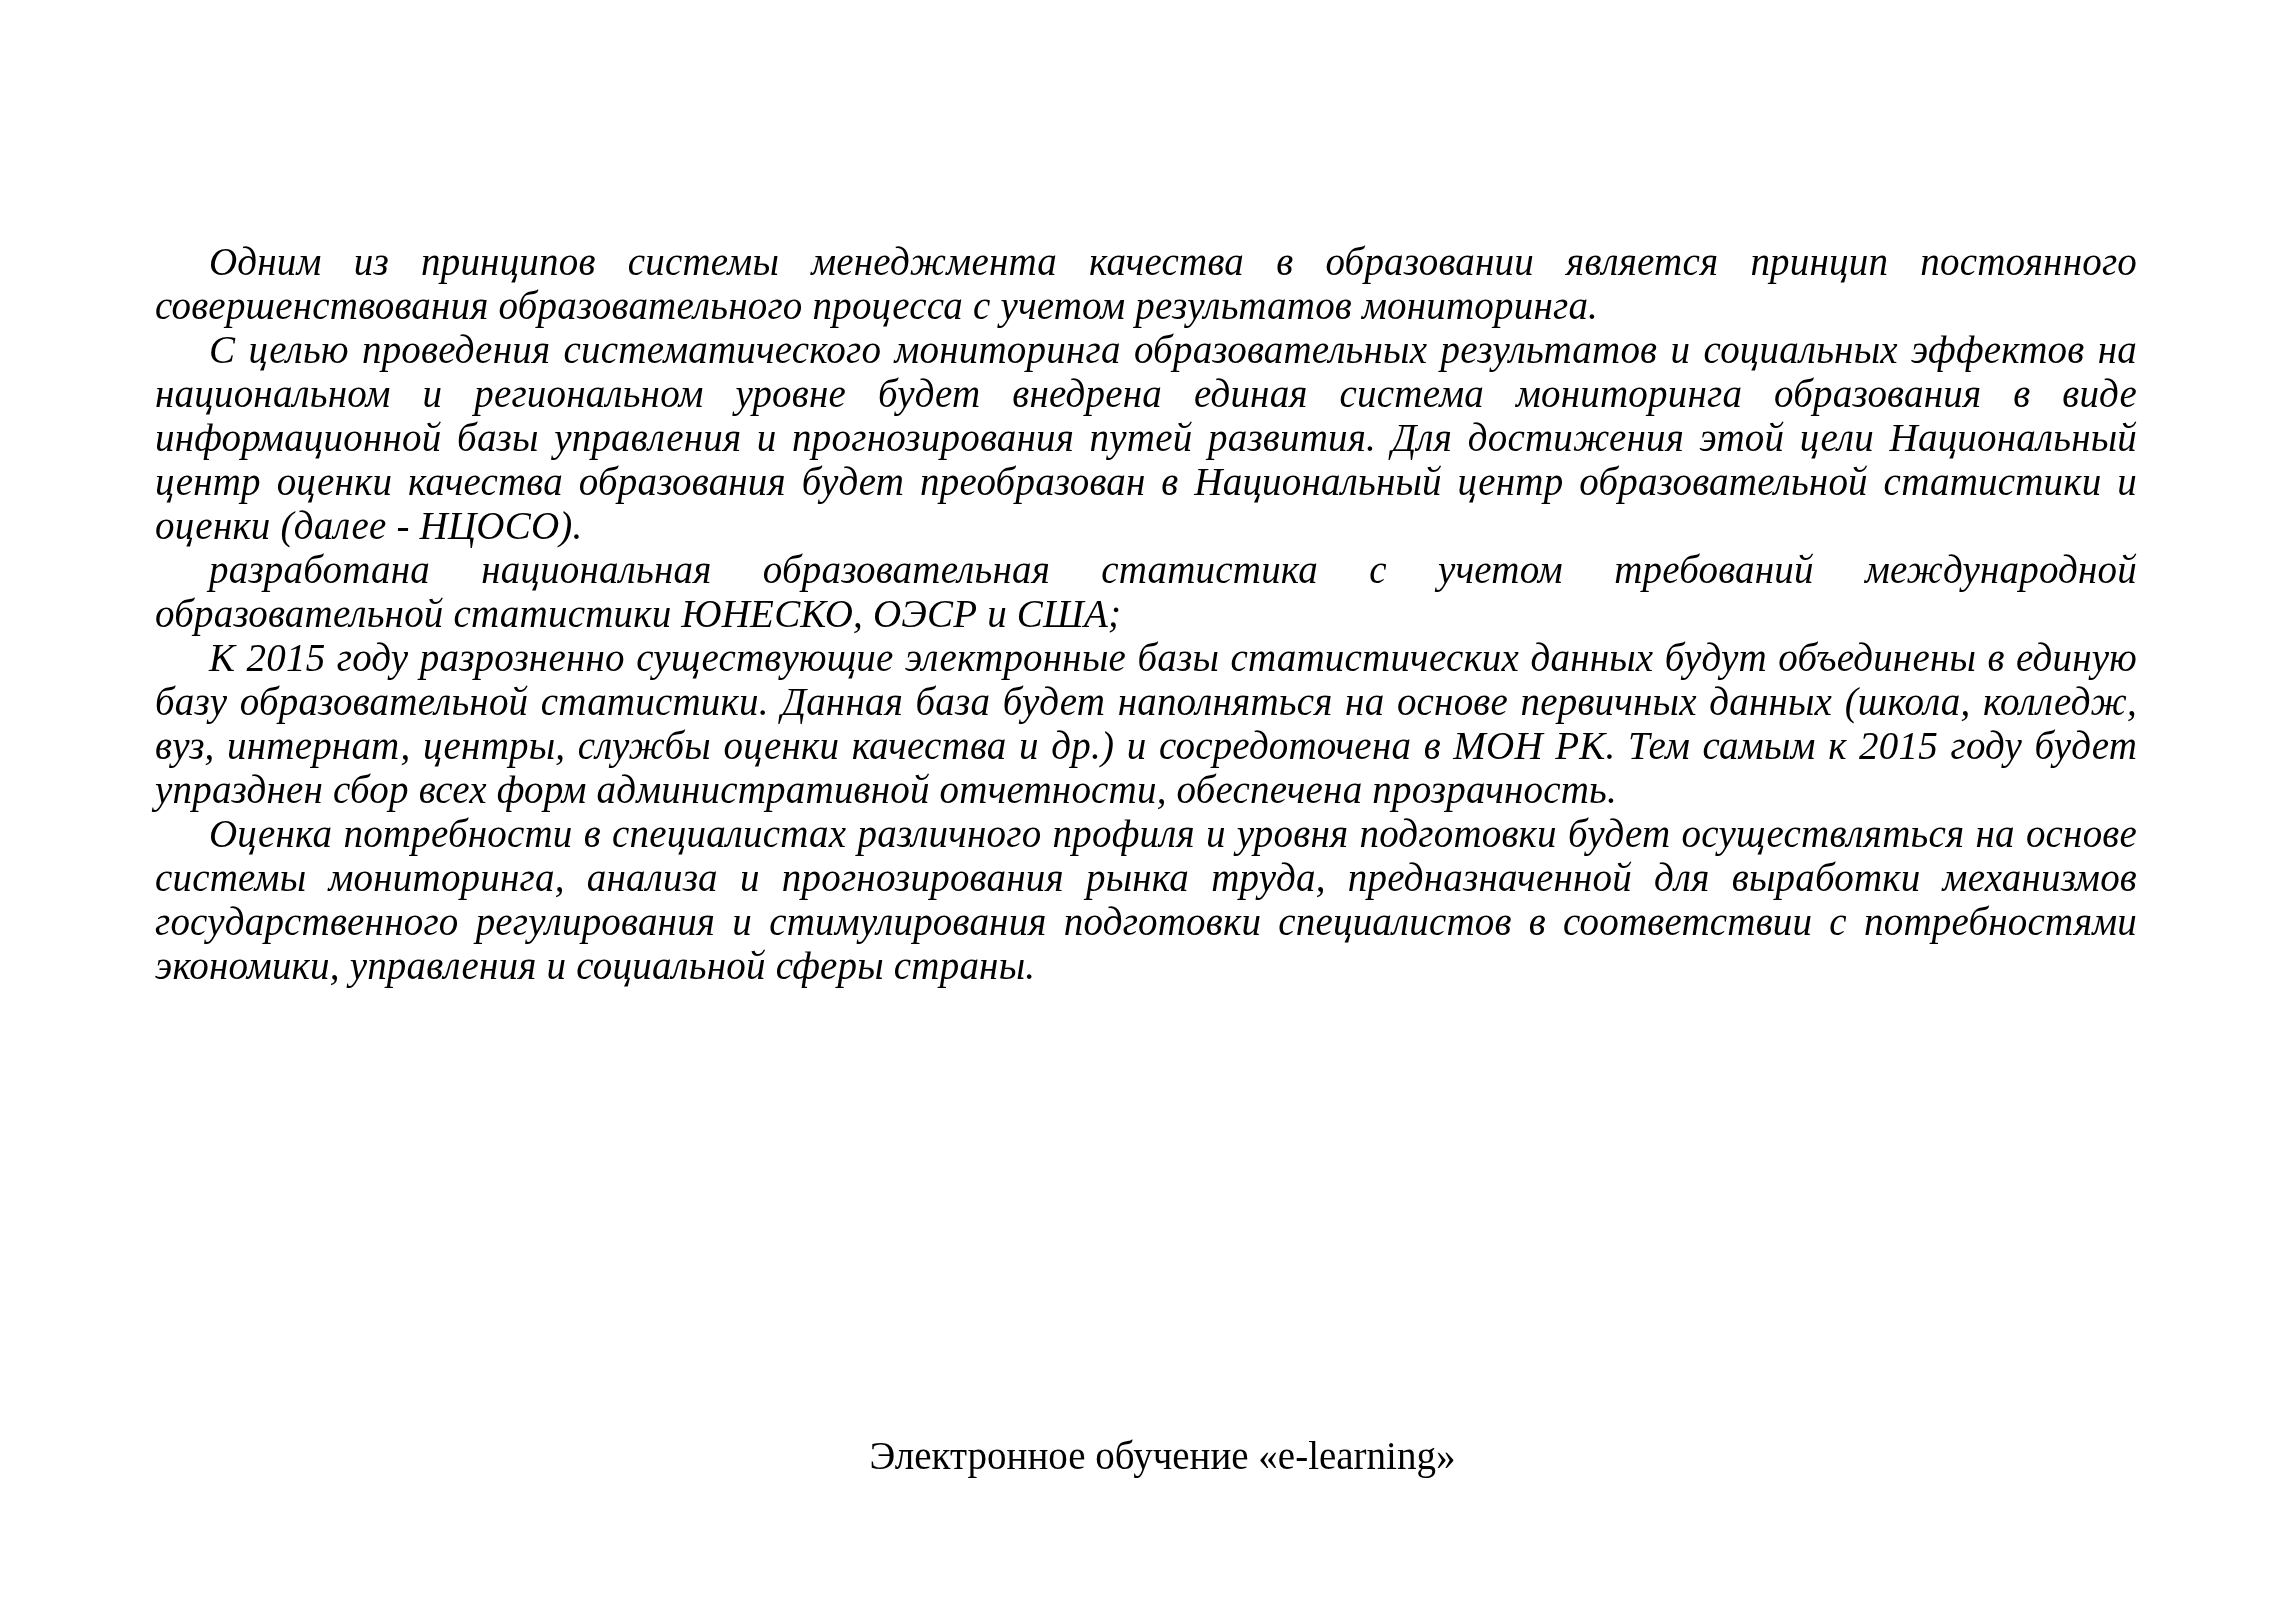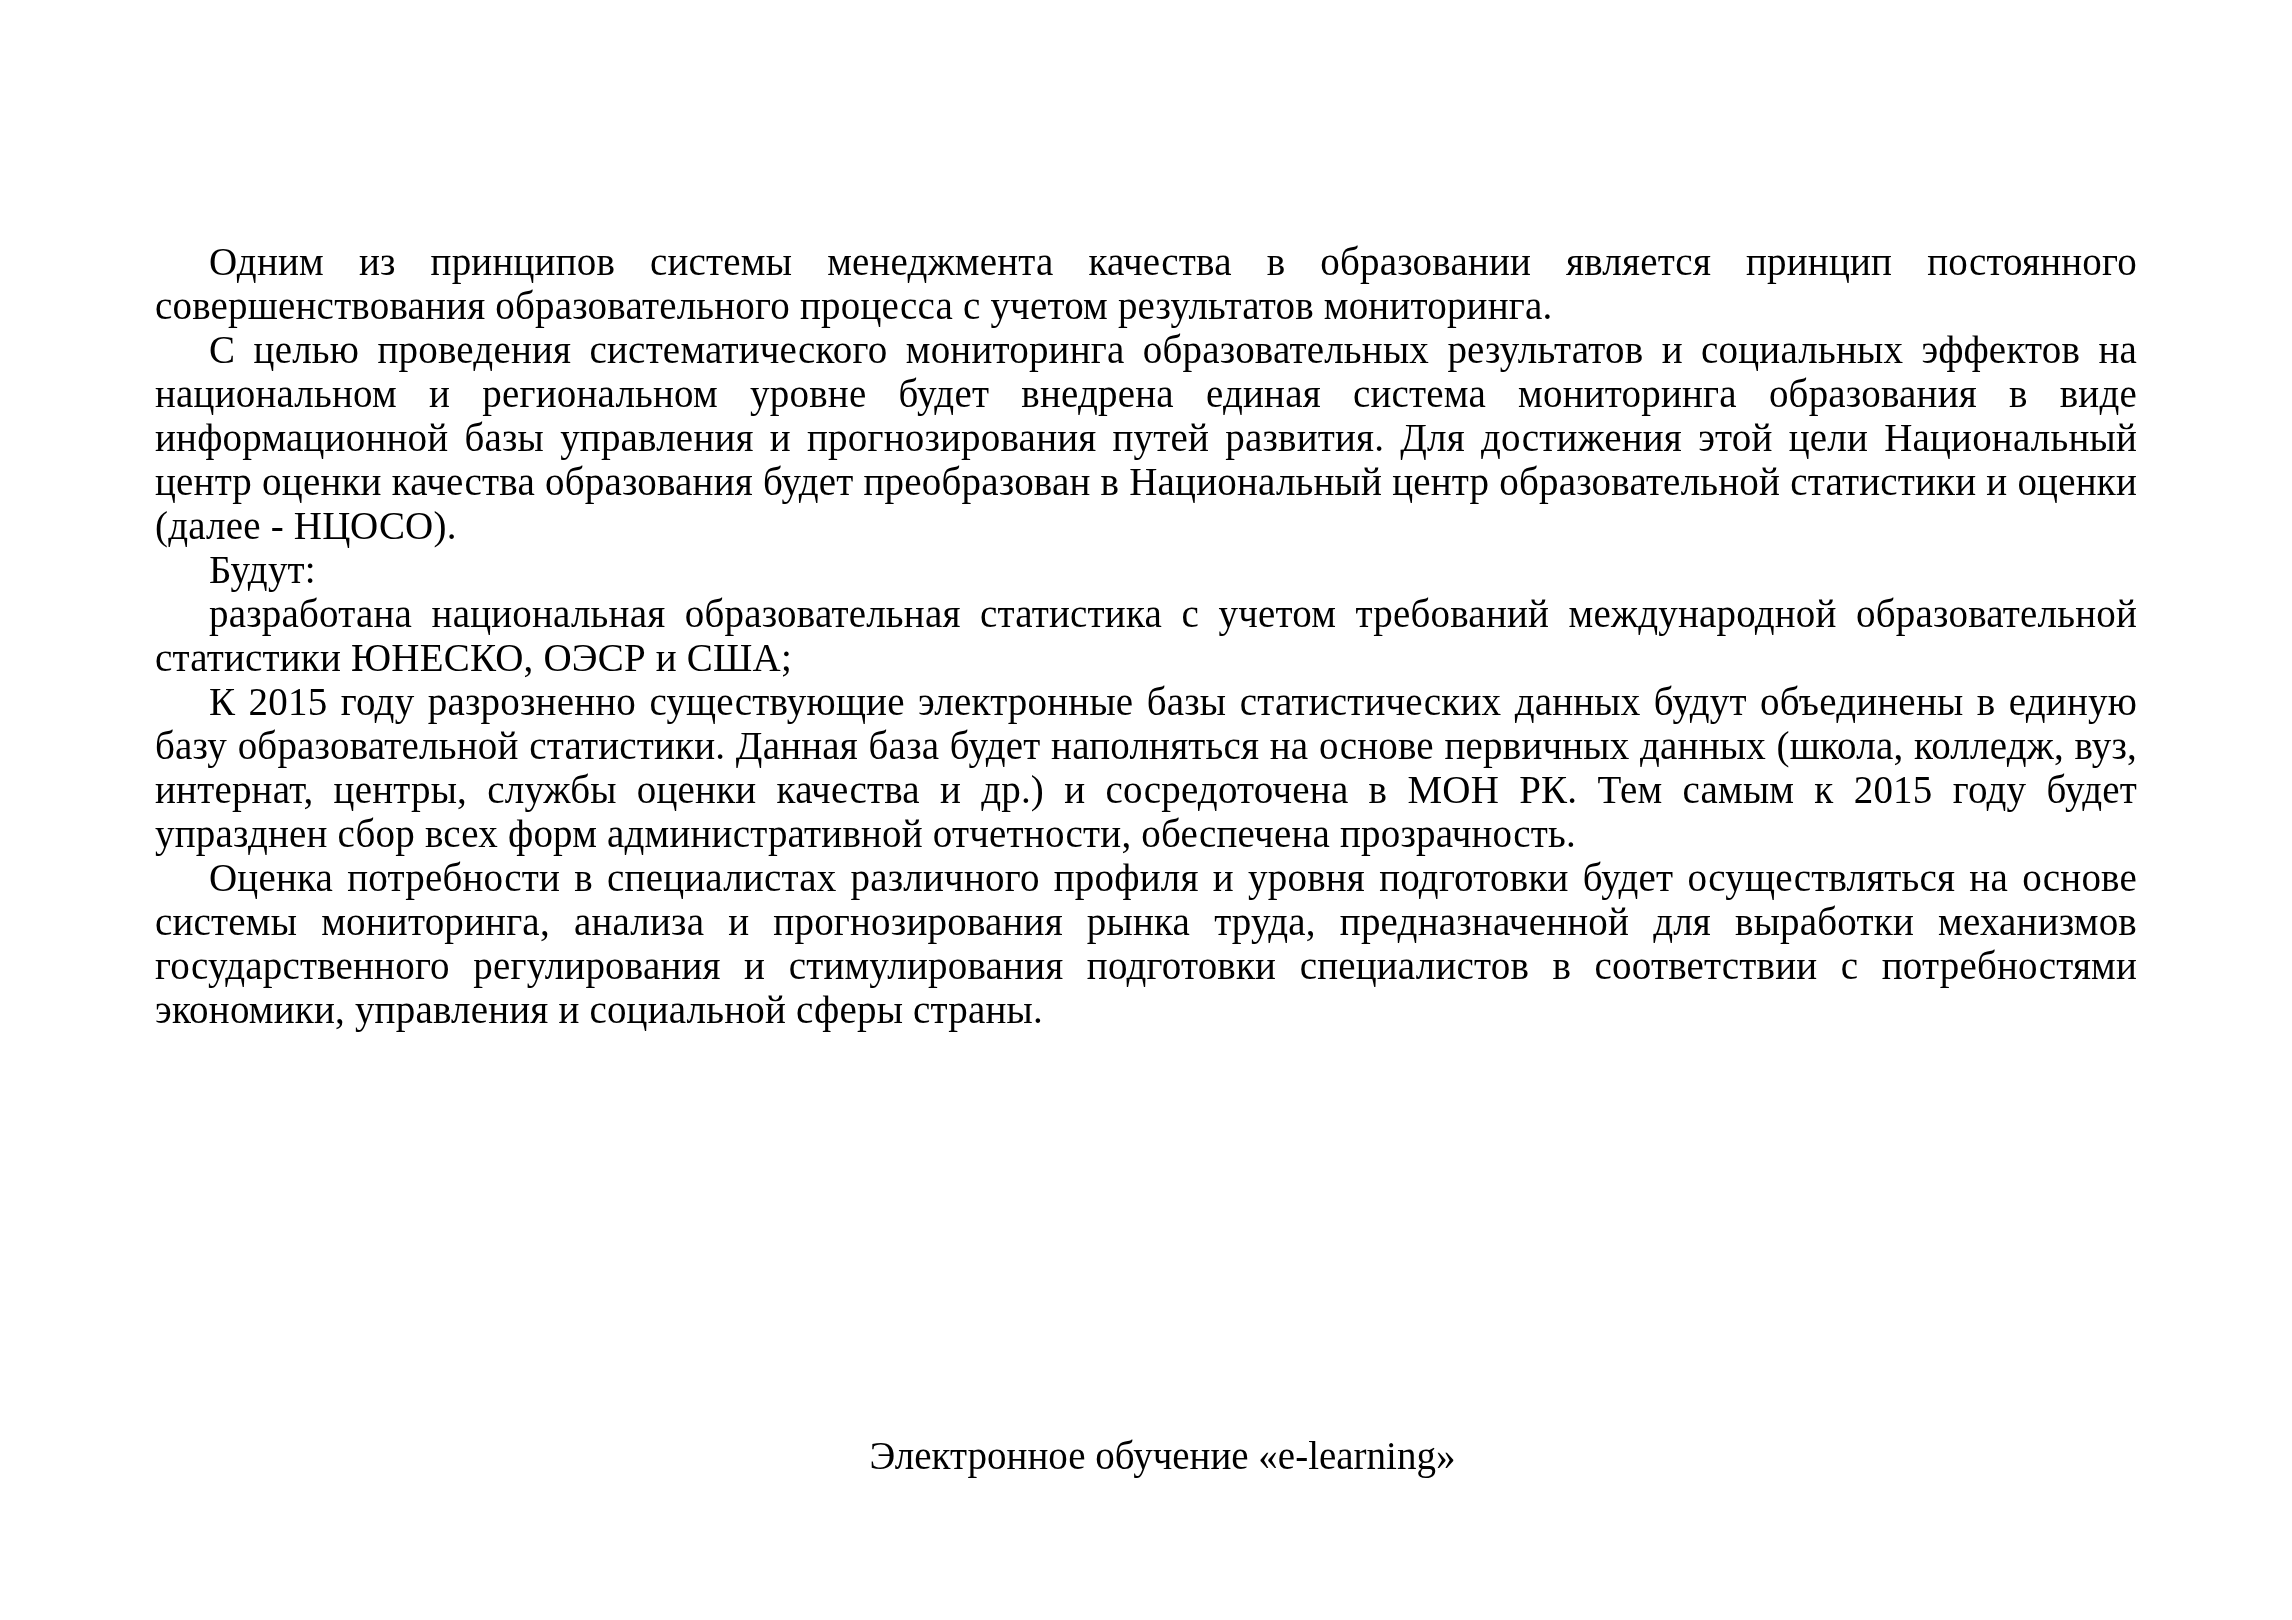--- a/index.html
+++ b/index.html
@@ -27,40 +27,40 @@
     width: 1982px;
   }
   .para {
     margin: 0;
     font-size: 39px;
     line-height: 44px;
     text-align: justify;
     text-align-last: left;
     text-indent: 54px;
     letter-spacing: 0.2px;
+    font-style: italic;
   }
   .closing-heading {
     position: absolute;
     top: 1418px;
     left: 0;
     width: 2293px;
     margin: 16px;
     font-size: 39px;
     line-height: 44px;
     font-weight: normal;
     text-align: center;
   }
 </style>
 </head>
 <body>
 
 <div class="page">
   <div class="text-block">
     <p class="para">Одним из принципов системы менеджмента качества в образовании является принцип постоянного совершенствования образовательного процесса с учетом результатов мониторинга.</p>
     <p class="para">С целью проведения систематического мониторинга образовательных результатов и социальных эффектов на национальном и региональном уровне будет внедрена единая система мониторинга образования в виде информационной базы управления и прогнозирования путей развития. Для достижения этой цели Национальный центр оценки качества образования будет преобразован в Национальный центр образовательной статистики и оценки (далее - НЦОСО).</p>
-    <p class="para">Будут:</p>
     <p class="para">разработана национальная образовательная статистика с учетом требований международной образовательной статистики ЮНЕСКО, ОЭСР и США;</p>
     <p class="para">К 2015 году разрозненно существующие электронные базы статистических данных будут объединены в единую базу образовательной статистики. Данная база будет наполняться на основе первичных данных (школа, колледж, вуз, интернат, центры, службы оценки качества и др.) и сосредоточена в МОН РК. Тем самым к 2015 году будет упразднен сбор всех форм административной отчетности, обеспечена прозрачность.</p>
     <p class="para">Оценка потребности в специалистах различного профиля и уровня подготовки будет осуществляться на основе системы мониторинга, анализа и прогнозирования рынка труда, предназначенной для выработки механизмов государственного регулирования и стимулирования подготовки специалистов в соответствии с потребностями экономики, управления и социальной сферы страны.</p>
   </div>
   <p class="closing-heading">Электронное обучение «e-learning»</p>
 </div>
 
 
 </body></html>

